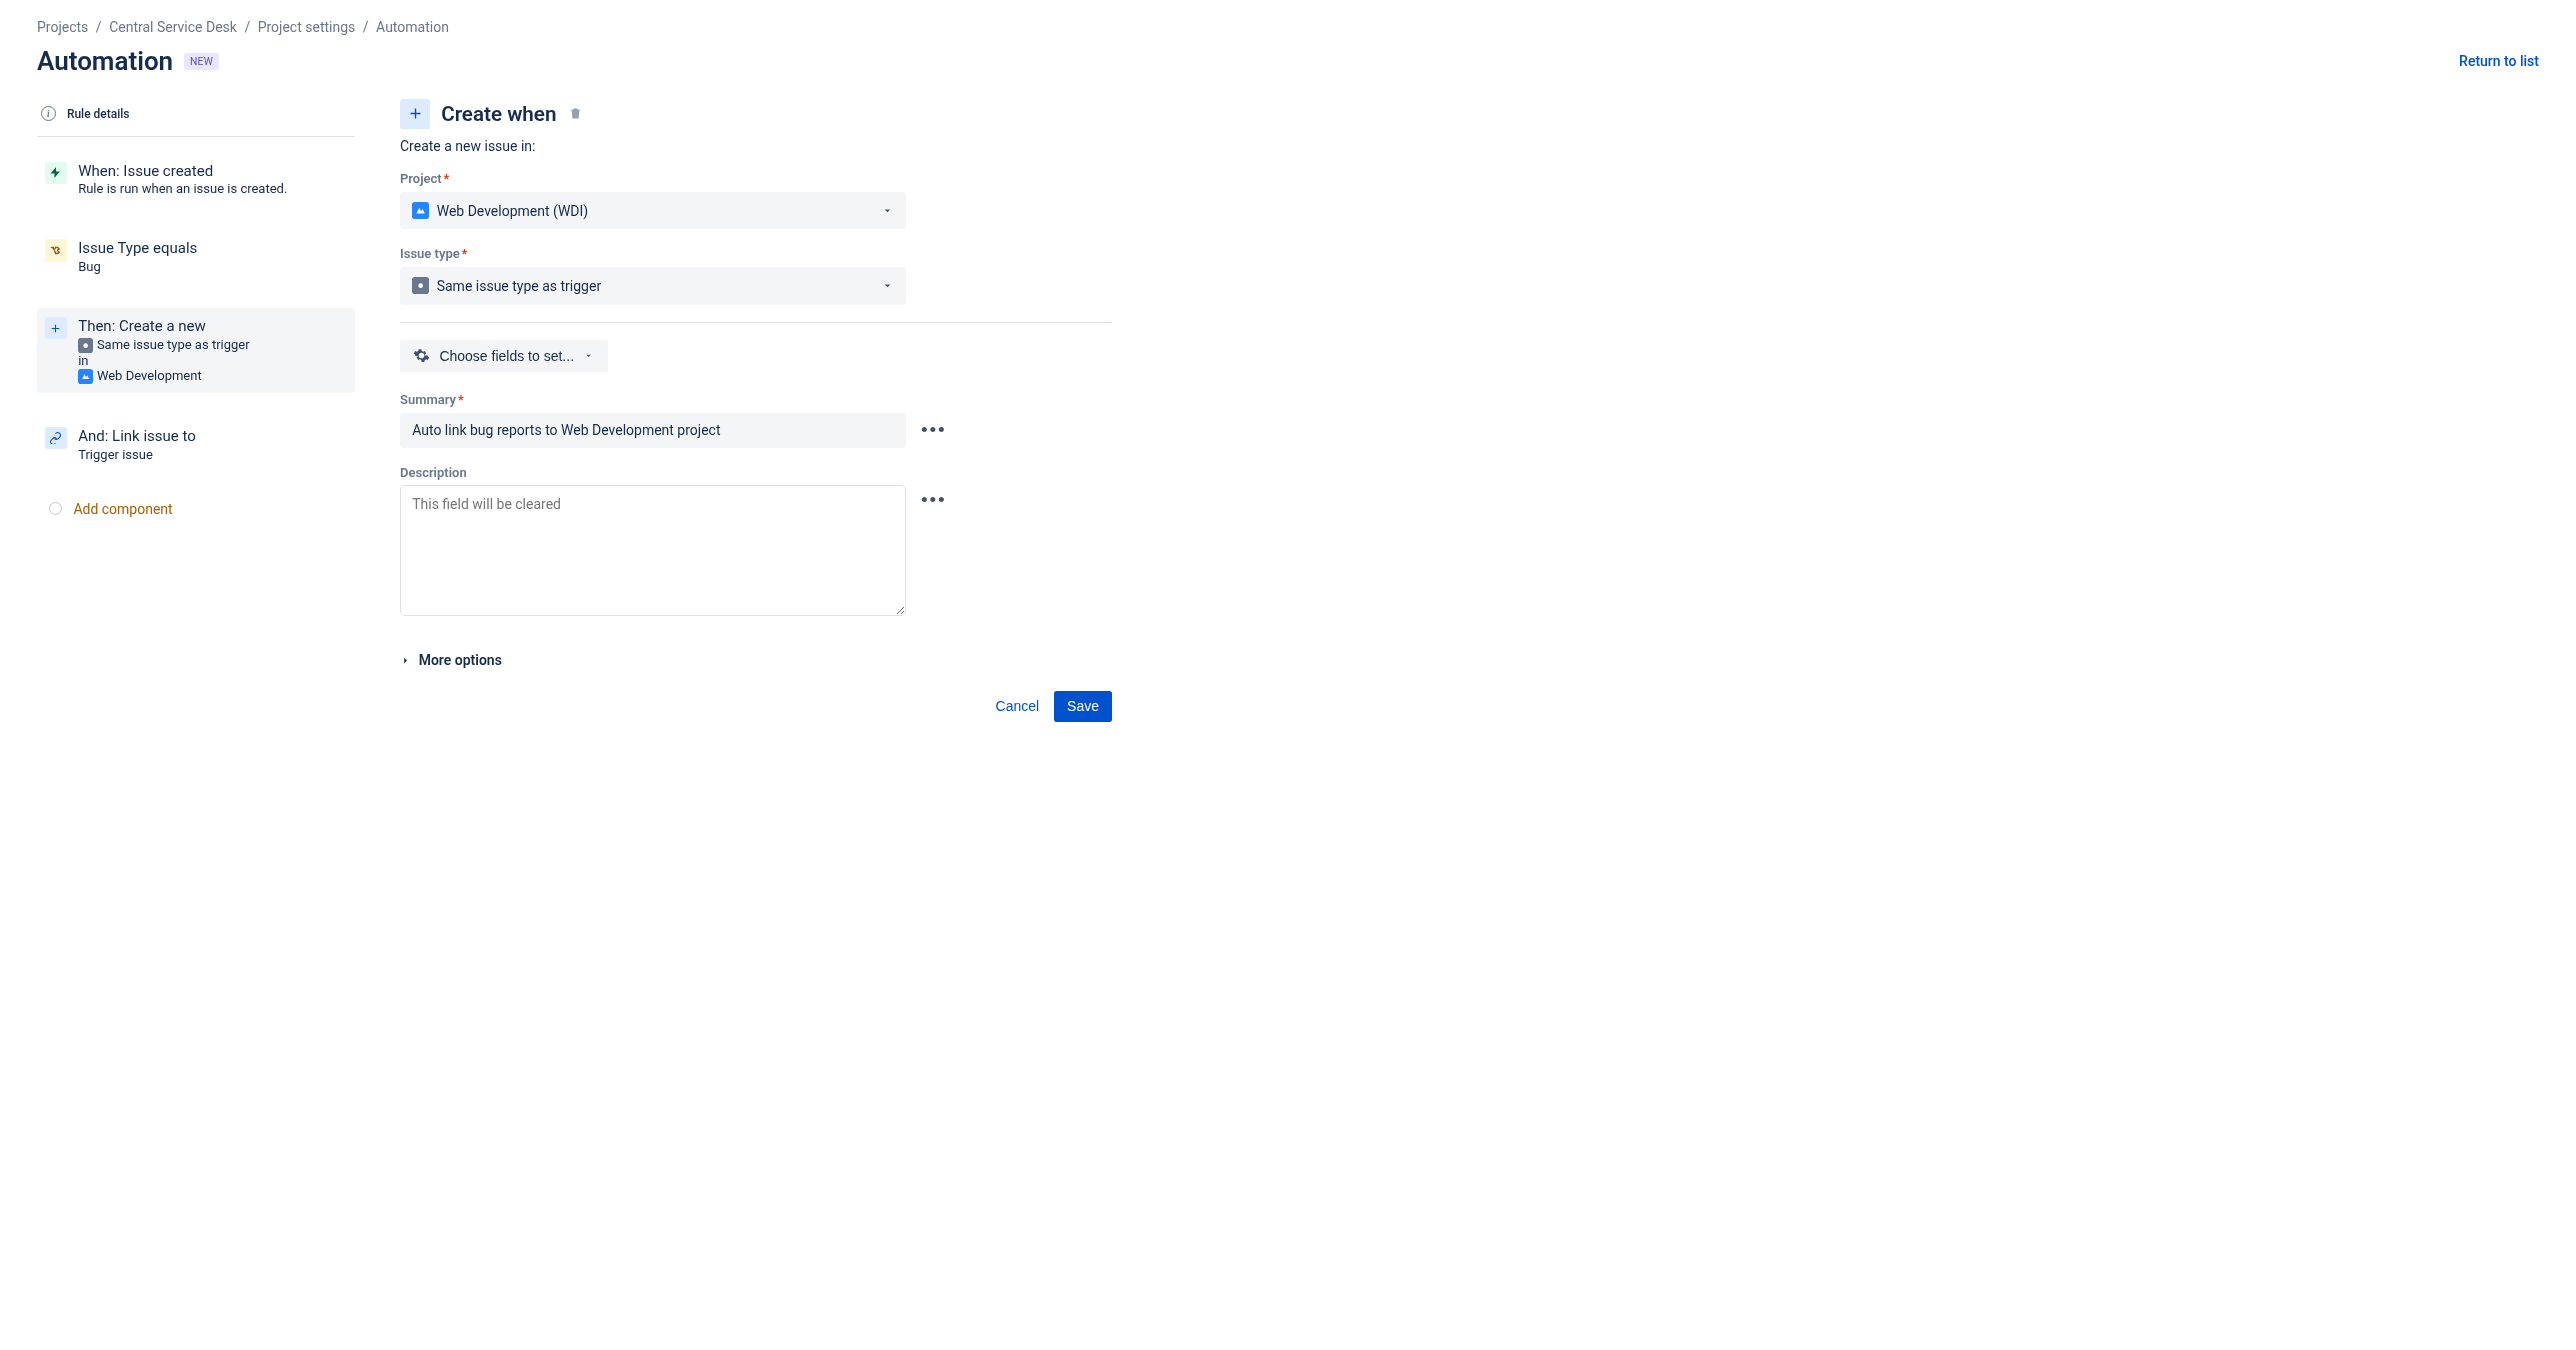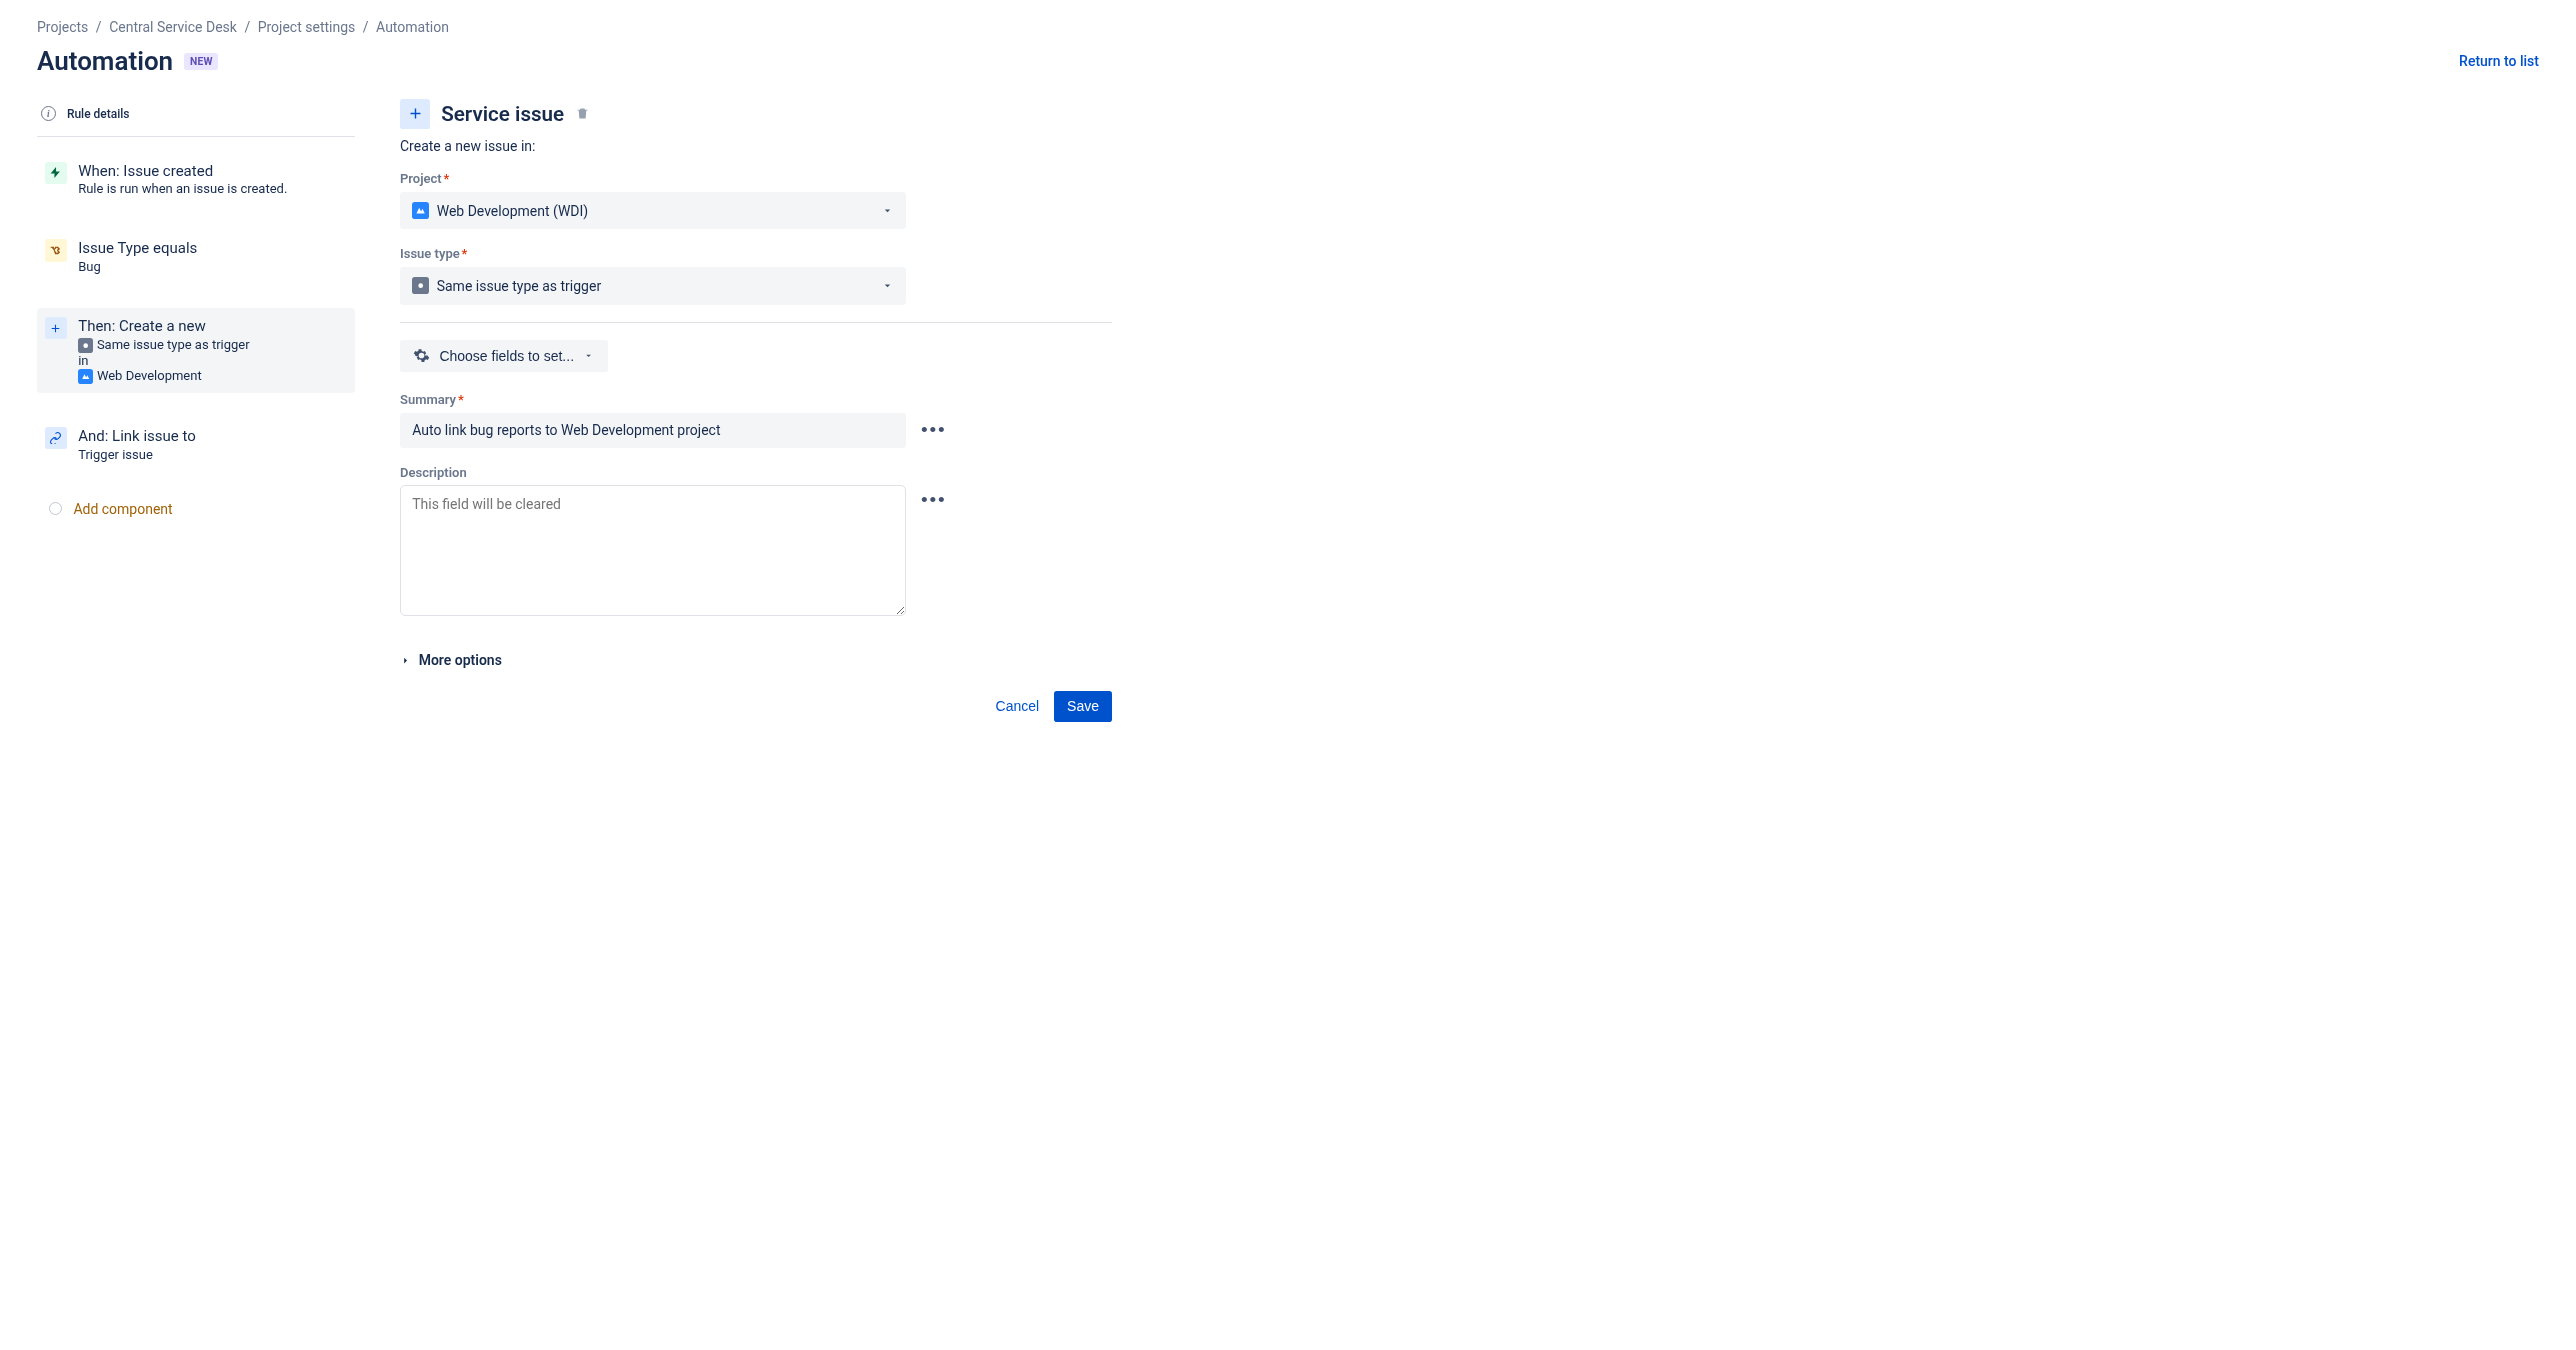--- a/index.html
+++ b/index.html
@@ -13,21 +13,21 @@
 
   
   .breadcrumb { display: flex; align-items: center; gap: 7.5px; color: #6B778C; font-size: 14px; margin-bottom: 11.2px; }
   .breadcrumb .sep { color: #6B778C; }
   .breadcrumb .crumb { color: #6B778C; cursor: pointer; }
 
   
   .header-row { display: flex; align-items: center; justify-content: space-between; margin-bottom: 22.5px; }
   .header-left { display: flex; align-items: center; gap: 11.2px; }
   h1 { font-size: 26px; font-weight: 600; color: #172B4D; }
-  .badge-new { background: #EAE6FF; color: #5E4DB2; font-size: 10.3px; font-weight: 700; padding: 1.9px 5.6px; border-radius: 2.8px; letter-spacing: 0.3px; }
+  .badge-new { background: #EAE6FF; color: #5E4DB2; font-size: 10.3px; font-weight: 400; padding: 1.9px 5.6px; border-radius: 2.8px; letter-spacing: 0.3px; }
   .return-link { color: #0052CC; font-weight: 500; font-size: 14px; cursor: pointer; }
 
   
   .cols { display: flex; gap: 45px; align-items: flex-start; }
   .left-col { width: 318px; flex-shrink: 0; }
   .right-col { flex: 1; max-width: 731px; }
 
   
   .rule-details-row { display: flex; align-items: center; gap: 11.2px; padding: 7.5px 3.7px 15px 3.7px; border-bottom: 0.9px solid #DFE1E6; margin-bottom: 15px; }
   .info-icon-circle { width: 15px; height: 15px; border: 1.4px solid #6B778C; border-radius: 50%; display:flex; align-items:center; justify-content:center; font-size:9.4px; color:#6B778C; font-weight:700; position: relative; }
@@ -190,21 +190,21 @@
   </div>
 
   <div class="right-col">
 
     <div class="form-title-row">
       <div class="form-title-icon">
         <svg width="17" height="17" viewBox="0 0 24 24">
             <path fill="#0052CC" d="M11 5h2v6h6v2h-6v6h-2v-6H5v-2h6z"></path>
           </svg>
       </div>
-      <div class="form-title-text">Service issue</div>
+      <div class="form-title-text">Create when</div>
       <span class="trash-icon">
         <svg width="15" height="15" viewBox="0 0 24 24">
             <path fill="#97A0AF" d="M6 7h12l-1 13H7L6 7zm3-3h6l1 2H8l1-2zM4 6h16v1H4z"></path>
           </svg>
       </span>
     </div>
 
     <div class="form-subtitle">Create a new issue in:</div>
 
     

